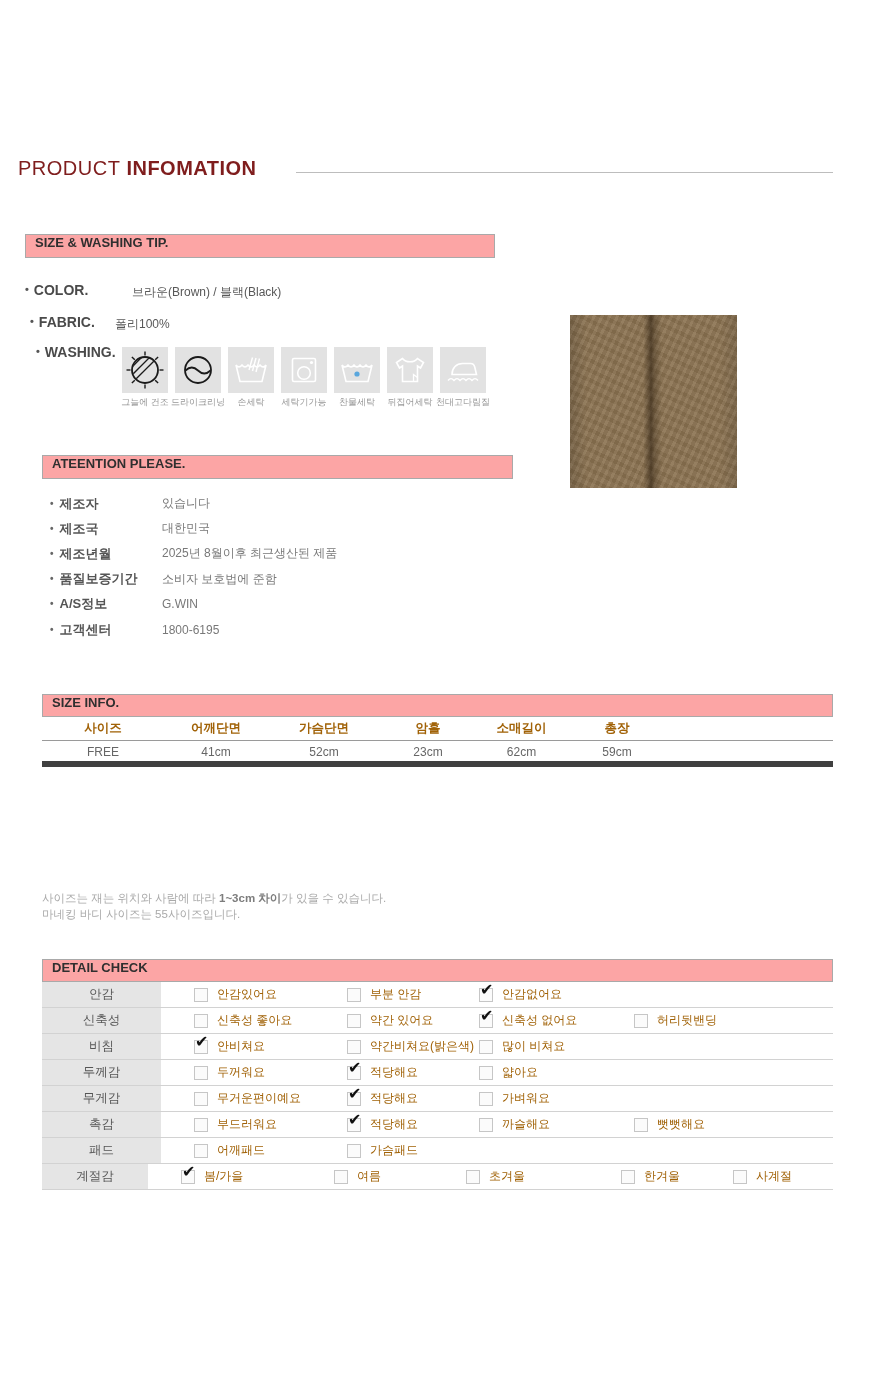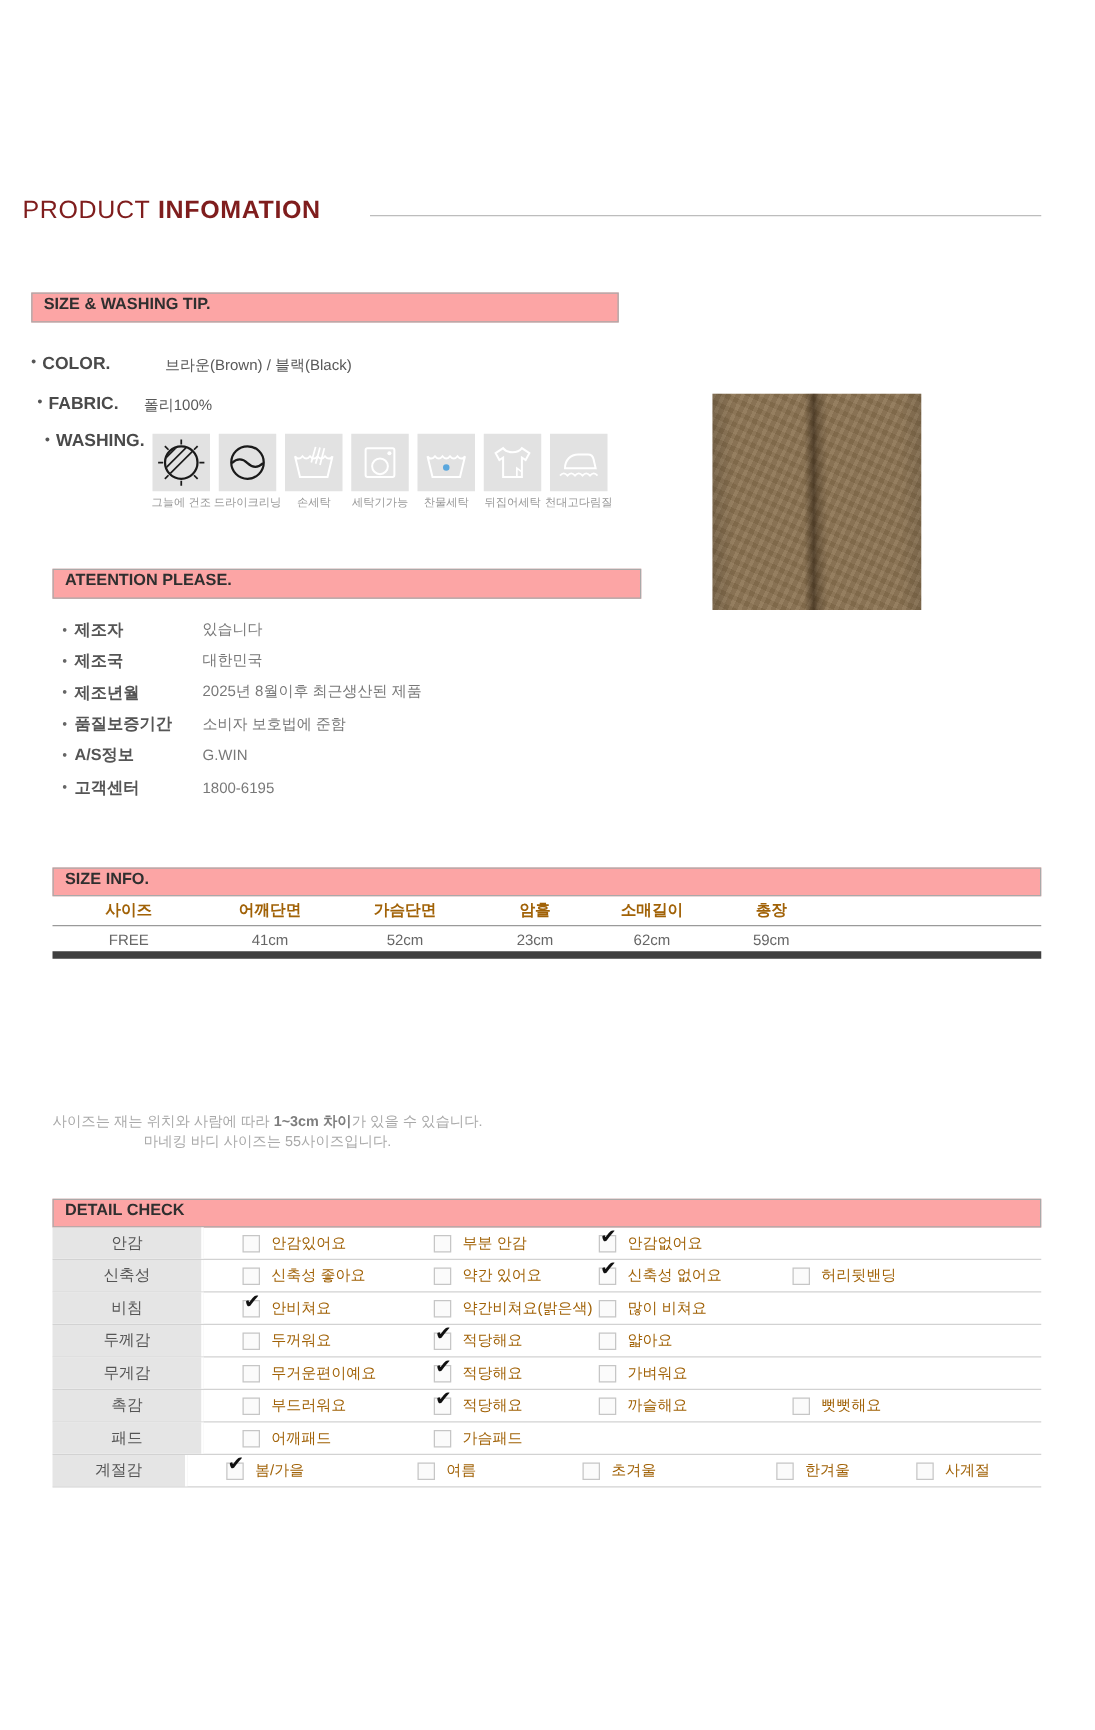--- a/index.html
+++ b/index.html
@@ -47,21 +47,21 @@
   
   .size-row{position:absolute;left:42px;width:791px;display:flex;box-sizing:border-box;}
   .size-head{top:717px;height:24px;border-bottom:1px solid #9a9a9a;}
   .size-data{top:742px;height:25px;border-bottom:6px solid #404040;}
   .size-cell{display:flex;align-items:center;justify-content:center;white-space:nowrap;}
   .size-head .size-cell{font-weight:700;font-size:12.5px;color:#a16207;}
   .size-data .size-cell{font-size:12px;color:#666;}
   .c0{width:122px}.c1{width:104px}.c2{width:112px}.c3{width:96px}.c4{width:91px}.c5{width:100px}
 
   
-  .note{position:absolute;left:42px;top:891px;font-size:11.5px;line-height:15.5px;color:#a9a9a9;white-space:nowrap;text-align:center;}
+  .note{position:absolute;left:42px;top:891px;font-size:11.5px;line-height:15.5px;color:#a9a9a9;white-space:nowrap;}
   .note b{color:#7d7d7d;}
 
   
   .detail-table{position:absolute;left:42px;top:982px;width:791px;}
   .d-row{height:26px;display:flex;align-items:stretch;border-bottom:1px solid #d2d2d2;box-sizing:border-box;}
   .d-label{width:121px;background:#e5e5e5;display:flex;align-items:center;justify-content:center;
            font-size:12.5px;color:#555;border-right:2px solid #fff;box-sizing:border-box;white-space:nowrap;}
   .d-opts{flex:1;display:flex;align-items:center;padding-left:31px;}
   .d-opt{display:flex;align-items:center;box-sizing:border-box;white-space:nowrap;}
   .d-opt.w0{width:153px}.d-opt.w1{width:132px}.d-opt.w2{width:155px}.d-opt.w3{width:112px}.d-opt.w4{width:100px}

